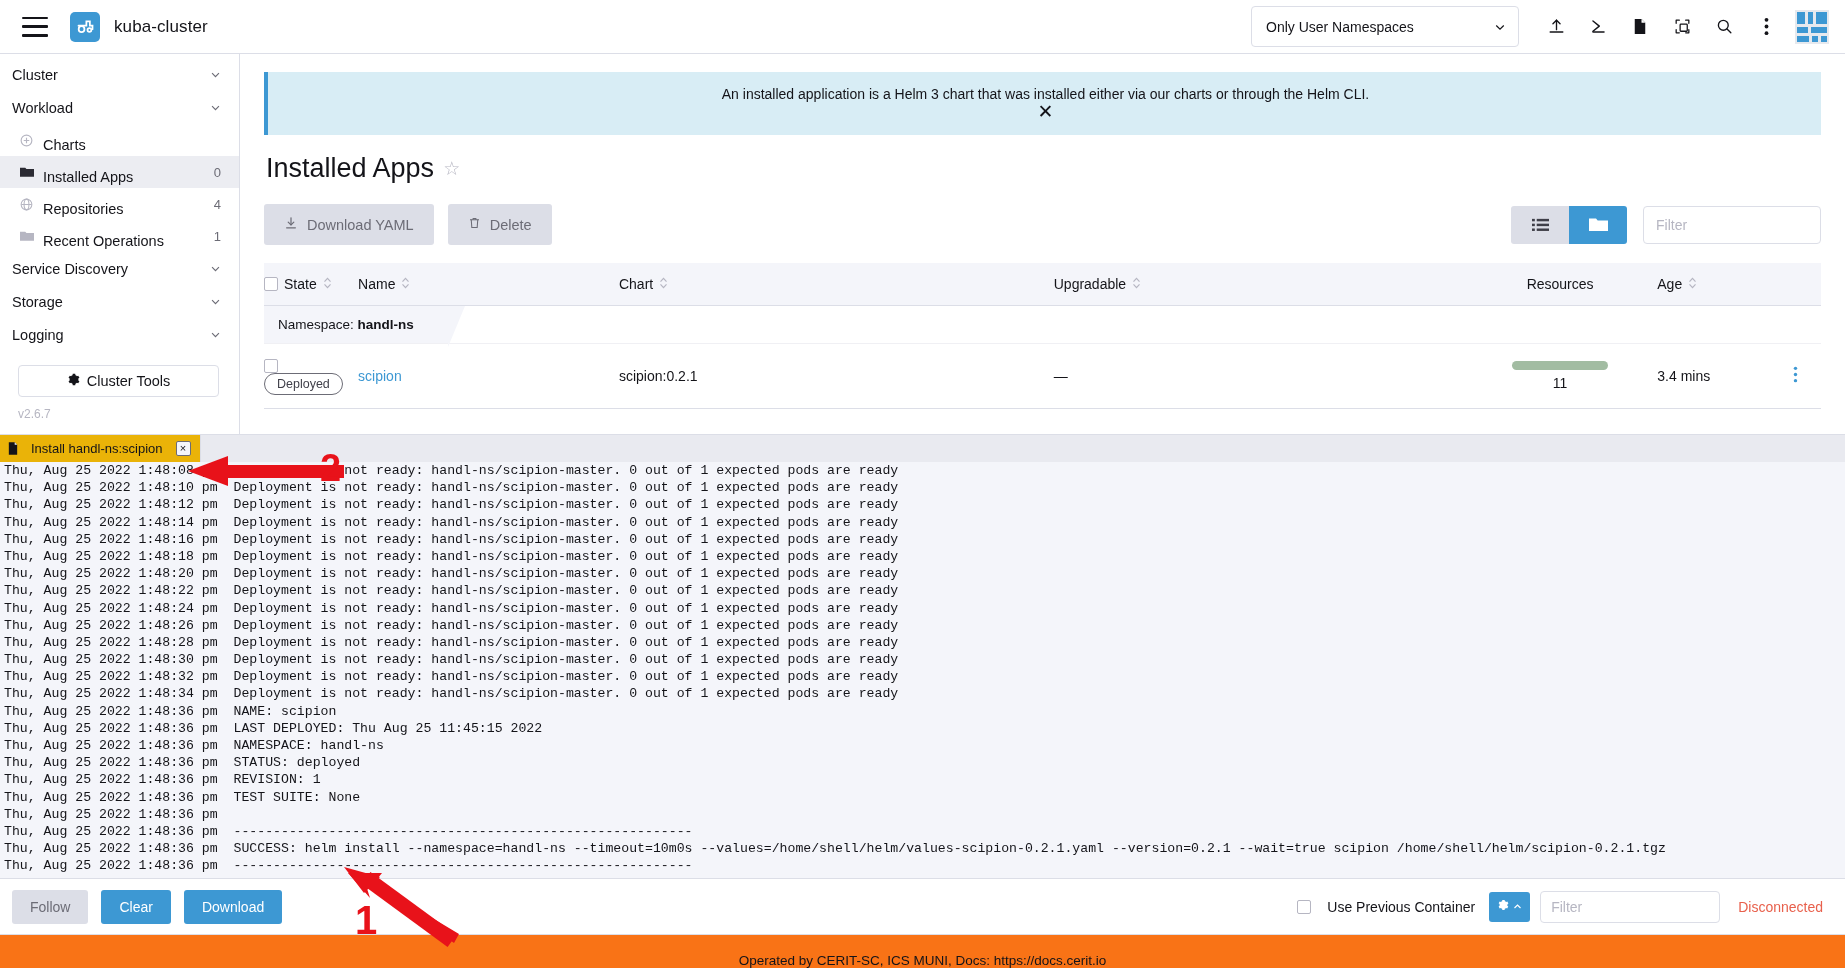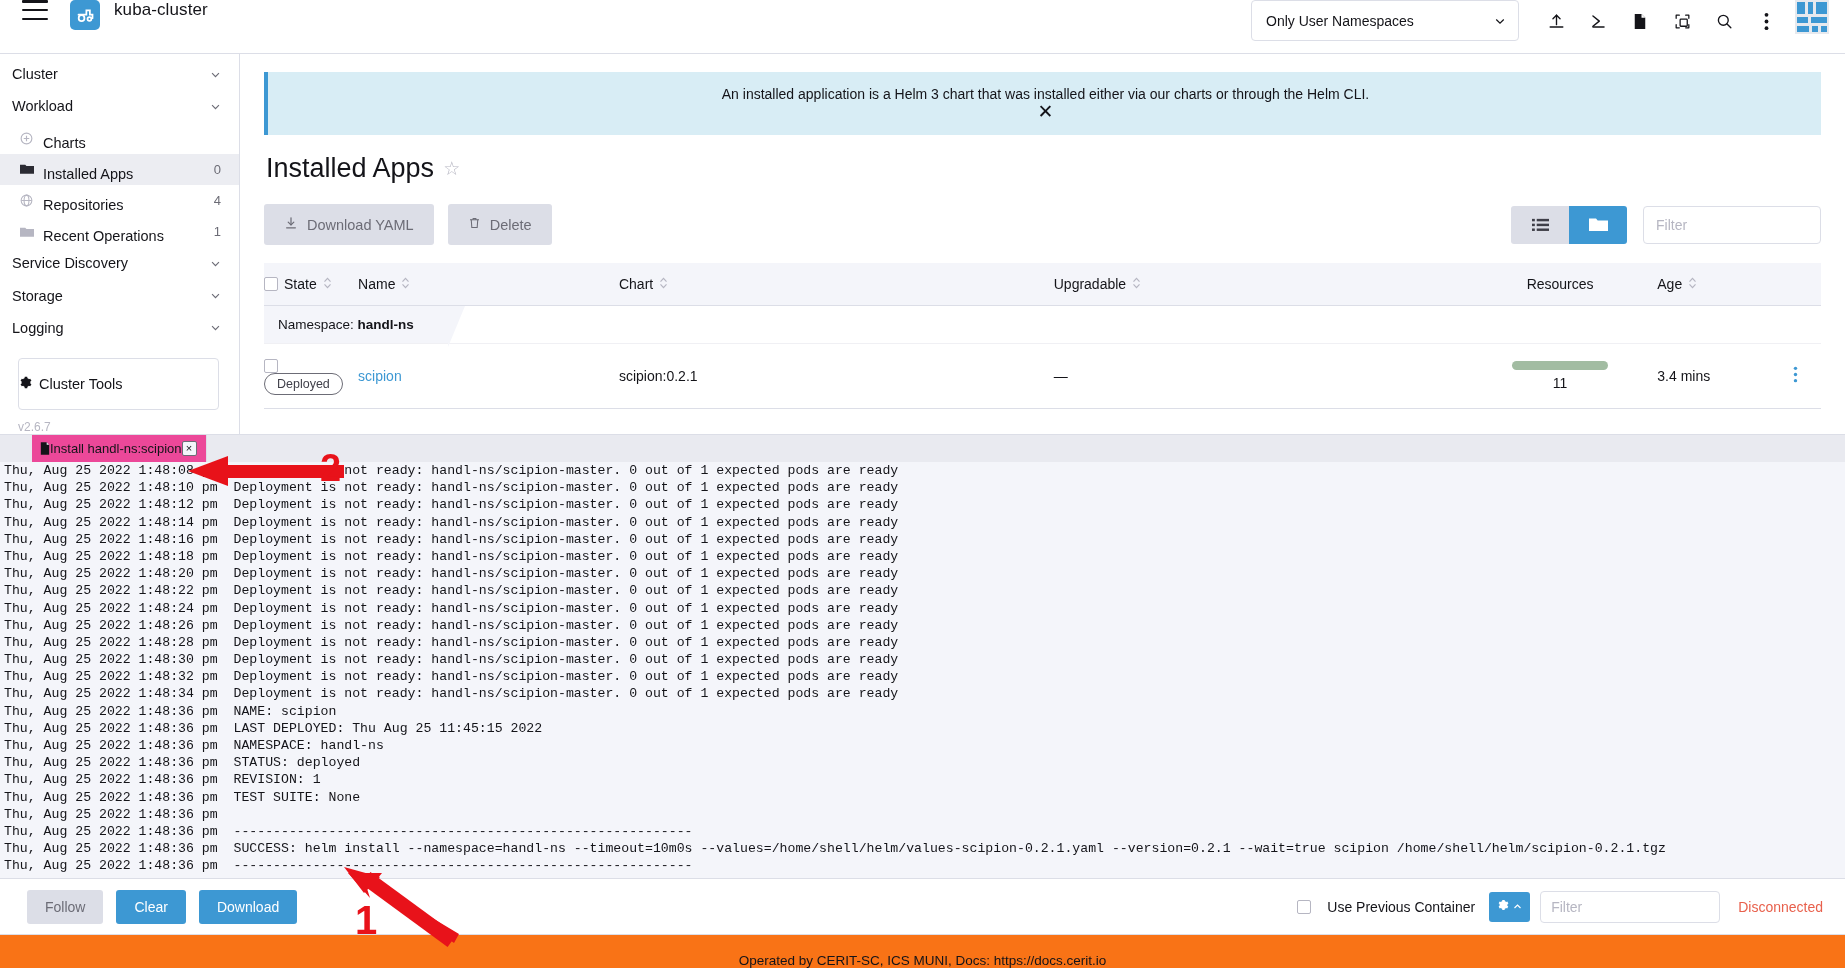--- a/index.html
+++ b/index.html
@@ -10,21 +10,21 @@
     overflow: hidden;
     font-family: "Liberation Sans", sans-serif;
     background: #fff;
     color: #141419;
   }
   #app { width: 1845px; height: 968px; display: flex; flex-direction: column; position: relative; }
 
   
   .topbar {
     height: 54px; min-height: 54px;
-    display: flex; 
+    display: flex; align-items: center;
     border-bottom: 1px solid #dcdee7;
     background: #fff;
     padding: 0 14px 0 14px;
   }
   .hamburger { width: 26px; height: 20px; display: flex; flex-direction: column; justify-content: space-between; cursor: pointer; margin-right: 22px; margin-left: 8px; }
   .hamburger i { display: block; height: 2.5px; background: #141419; border-radius: 1px; }
   .brand-logo {
     width: 30px; height: 30px; background: #3d98d3; border-radius: 5px;
     display: flex; align-items: center; justify-content: center; margin-right: 14px;
   }
@@ -63,22 +63,22 @@
   .nav-child {
     height: 32px; display: flex; align-items: center; padding: 0 18px 0 20px;
     font-size: 14.5px; color: #141419; cursor: pointer;
   }
   .nav-child.active { background: #ecedf2; }
   .nav-child .ic { width: 17px; margin-right: 6px; display: flex; align-items: center; color: #b6b6c2; }
   .nav-child .cl { flex: 1; margin-top: 9px; }
   .nav-child .ct { font-size: 13px; color: #6c6c76; }
   .cluster-tools-wrap { padding: 14px 20px 0 18px; }
   .cluster-tools-btn {
-    height: 52px; border: 1px solid #dcdee7; border-radius: 4px; background: #fff;
-    display: flex; align-items: center; justify-content: flex-start; gap: 7px;
+    height: 32px; border: 1px solid #dcdee7; border-radius: 4px; background: #fff;
+    display: flex; align-items: center; justify-content: center; gap: 7px;
     font-size: 14.5px; color: #141419; cursor: pointer;
   }
   .version { font-size: 12px; color: #b6b6c2; padding: 10px 0 0 18px; }
 
   
   .main {
     flex: 1; min-width: 0; background: #fff;
     padding: 18px 24px 0 24px; overflow: hidden;
   }
   .banner {
@@ -153,40 +153,40 @@
   .kebab { color: #3d98d3; font-size: 19px; cursor: pointer; line-height: 1; letter-spacing: 0; }
 
   
   .logpanel {
     height: 500px; min-height: 500px; background: #f4f5fa;
     border-top: 1px solid #dcdee7; display: flex; flex-direction: column;
     position: relative;
   }
   .log-tabs { height: 27px; display: flex; align-items: stretch; background: #e9eaf0; }
   .log-tab {
-    display: flex; align-items: center; gap: 0; background: #ec4899;
+    display: flex; align-items: center; gap: 13px; background: #eab308;
     padding: 0 9px 0 8px; font-size: 13px; color: #141419;
-    border-right: 1px solid #dcdee7; cursor: pointer; margin-left: 32px;
+    border-right: 1px solid #dcdee7; cursor: pointer;
   }
   .log-tab .fileic { display: inline-flex; }
   .tab-close {
     border: 1px solid #6c6c76; border-radius: 2px; width: 15px; height: 15px;
     display: inline-flex; align-items: center; justify-content: center;
     font-size: 11px; line-height: 1; cursor: pointer; color: #141419; background: #f4f5fa;
   }
   .log-body {
     flex: 1; overflow: hidden; background: #f4f5fa;
     font-family: "Liberation Mono", monospace; font-size: 13.2px; line-height: 17.2px;
     color: #141419; padding: 0 0 0 4px; white-space: pre;
   }
   .log-line { height: 17.2px; }
   .log-ts { color: #141419; }
   .log-foot {
     height: 56px; min-height: 56px; background: #fff; border-top: 1px solid #dcdee7;
-    display: flex; align-items: center; padding: 0 22px 0 27px;
+    display: flex; align-items: center; padding: 0 22px 0 12px;
   }
   .btn-follow {
     background: #dcdee7; color: #6c6c76; border: none; border-radius: 3px;
     height: 34px; padding: 0 18px; font-size: 14px; cursor: pointer;
     font-family: "Liberation Sans", sans-serif;
   }
   .btn-blue {
     background: #3d98d3; color: #fff; border: none; border-radius: 3px;
     height: 34px; padding: 0 18px; font-size: 14px; cursor: pointer;
     margin-left: 13px; font-family: "Liberation Sans", sans-serif;

